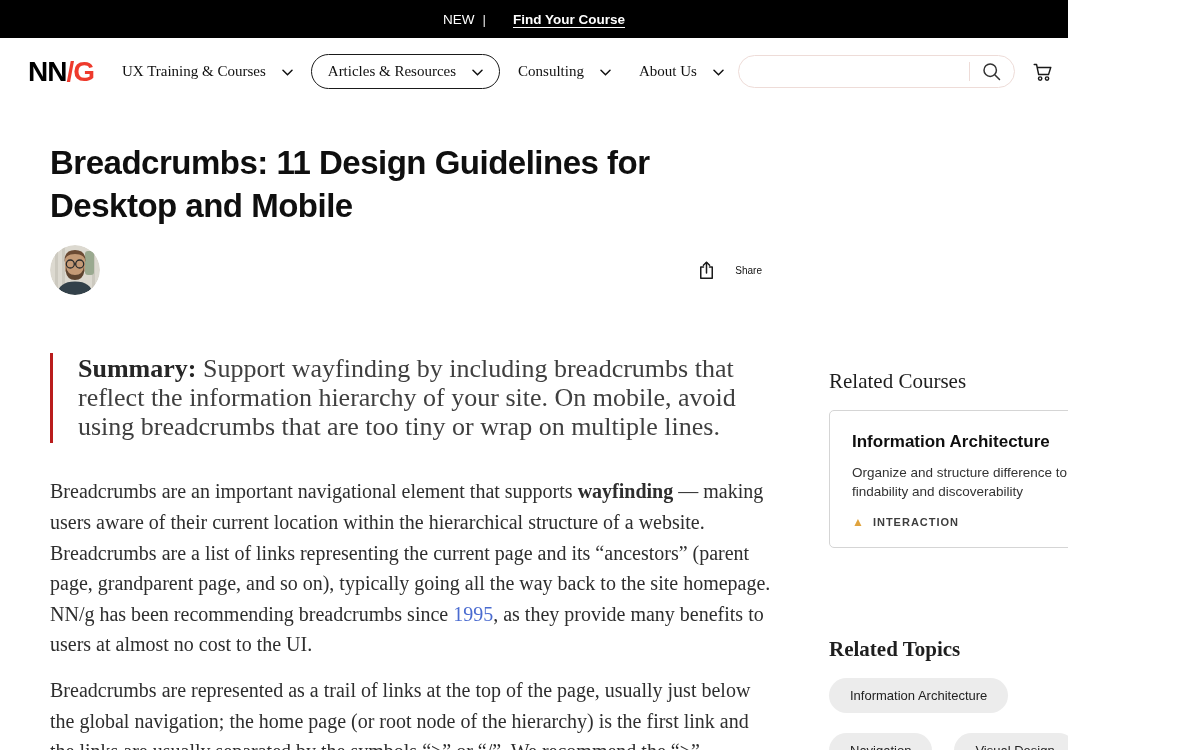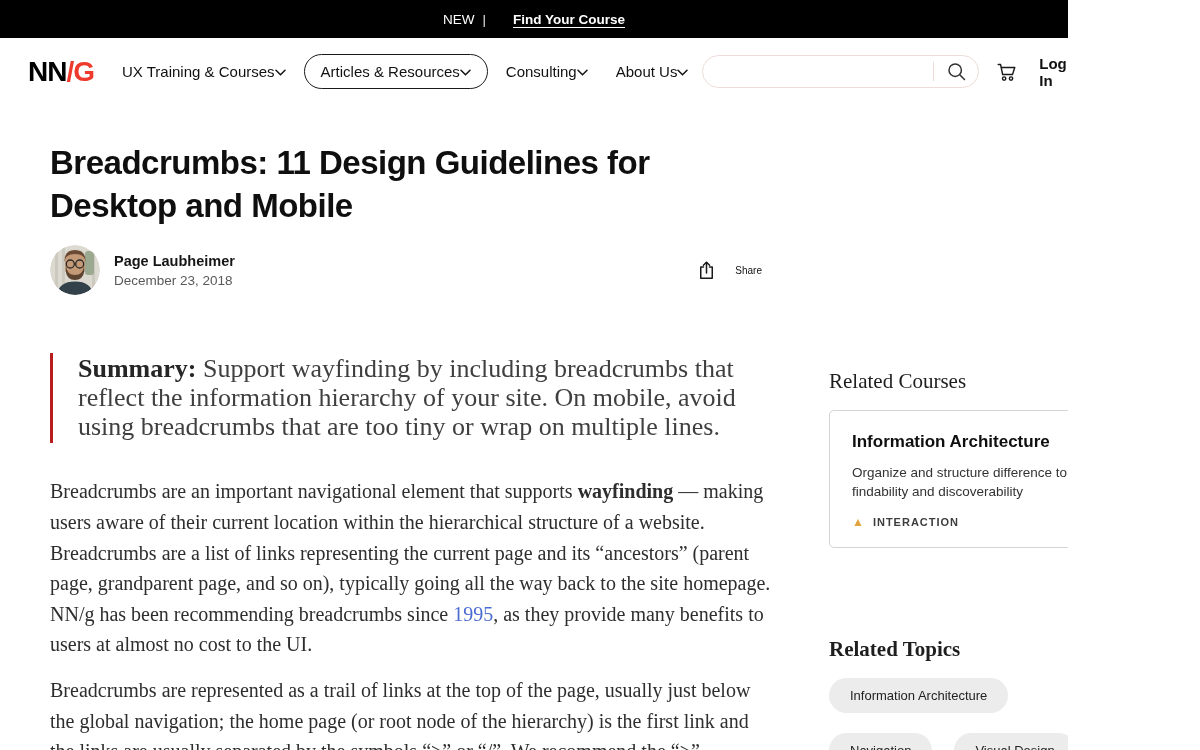--- a/index.html
+++ b/index.html
@@ -26,22 +26,22 @@
     margin-left:19px;cursor:pointer;}
   .b-close{position:absolute;left:1076px;top:4px;width:30px;height:30px;
     display:flex;align-items:center;justify-content:center;cursor:pointer;}
 
   
   .nav{height:67px;display:flex;align-items:center;padding:0 12px 0 28px;background:#fff;}
   .logo{display:flex;text-decoration:none;font-weight:800;font-size:28px;
     letter-spacing:-1px;color:#000;cursor:pointer;}
   .logo-red{color:var(--red);}
   .menu{display:flex;align-items:center;margin-left:14px;}
-  .menu-item{display:flex;align-items:center;gap:0;padding:9px 14px;
-    font-size:15px;font-weight:500;color:var(--ink);text-decoration:none;cursor:pointer;white-space:nowrap;}
+  .menu-item{display:flex;align-items:center;gap:16px;padding:9px 14px;
+    font-size:15px;font-weight:500;color:var(--ink);text-decoration:none;cursor:pointer;white-space:nowrap;font-family:Liberation Serif, serif;}
   .menu-item.pill{border:1.4px solid #1a1a1a;border-radius:20px;padding:8px 16px;margin:0 4px;}
   .chev{display:flex;margin-top:2px;}
   .nav-right{margin-left:auto;display:flex;align-items:center;}
   .search{width:292px;height:33px;border:1px solid #eedcd8;border-radius:17px;
     display:flex;align-items:center;background:#fff;}
   .search input{flex:1;min-width:0;border:none;outline:none;background:transparent;
     height:100%;padding:0 10px 0 16px;font-size:14px;font-family:inherit;}
   .search-div{width:1px;height:19px;background:#eedcd8;}
   .search-btn{width:44px;height:100%;background:none;border:none;padding:0;
     display:flex;align-items:center;justify-content:center;cursor:pointer;}
@@ -188,24 +188,20 @@
             <path d="M15 16 Q15 6 25 6 Q35 6 35 16 L35 22 Q35 32 25 32 Q15 32 15 22 Z" fill="#c49a76"></path>
             <path d="M14.6 17 Q13.8 5 25 5 Q36.2 5 35.4 17 L34.6 13.5 Q32.5 9 25 9 Q17.5 9 15.4 13.5 Z" fill="#6b4a33"></path>
             <path d="M16 21 Q17 30 25 30 Q33 30 34 21 L34.4 26 Q33 35 25 35 Q17 35 15.6 26 Z" fill="#5d4430"></path>
             <circle cx="20.3" cy="19" r="4" fill="none" stroke="#2b2b2b" stroke-width="1.3"></circle>
             <circle cx="29.7" cy="19" r="4" fill="none" stroke="#2b2b2b" stroke-width="1.3"></circle>
             <path d="M24.3 19 L25.7 19" stroke="#2b2b2b" stroke-width="1.3"></path>
             <path d="M7 50 Q8.5 36.5 25 36.5 Q41.5 36.5 43 50 Z" fill="#33414a"></path>
           </g>
         </svg>
       </span>
-      <div class="author-meta">
-        <a class="author-name">Page Laubheimer</a>
-        <div class="author-date">December 23, 2018</div>
-      </div>
       <a class="share">
         <span style="display:flex;">
           <svg width="17" height="19" viewBox="0 0 17 19" fill="none" stroke="#1a1a1a" stroke-width="1.5" stroke-linecap="round" stroke-linejoin="round">
             <path d="M5.5 6 H2.75 V17.25 H14.25 V6 H11.5"></path>
             <path d="M8.5 12 V1.5"></path>
             <path d="M5.4 4.3 L8.5 1.2 L11.6 4.3"></path>
           </svg>
         </span>
         <span>Share</span>
       </a>

